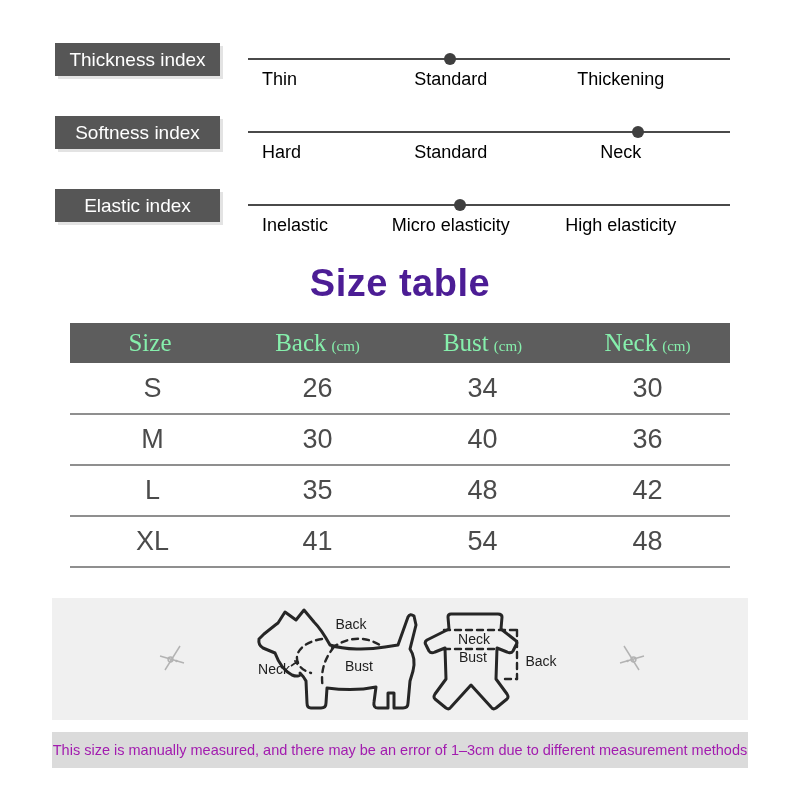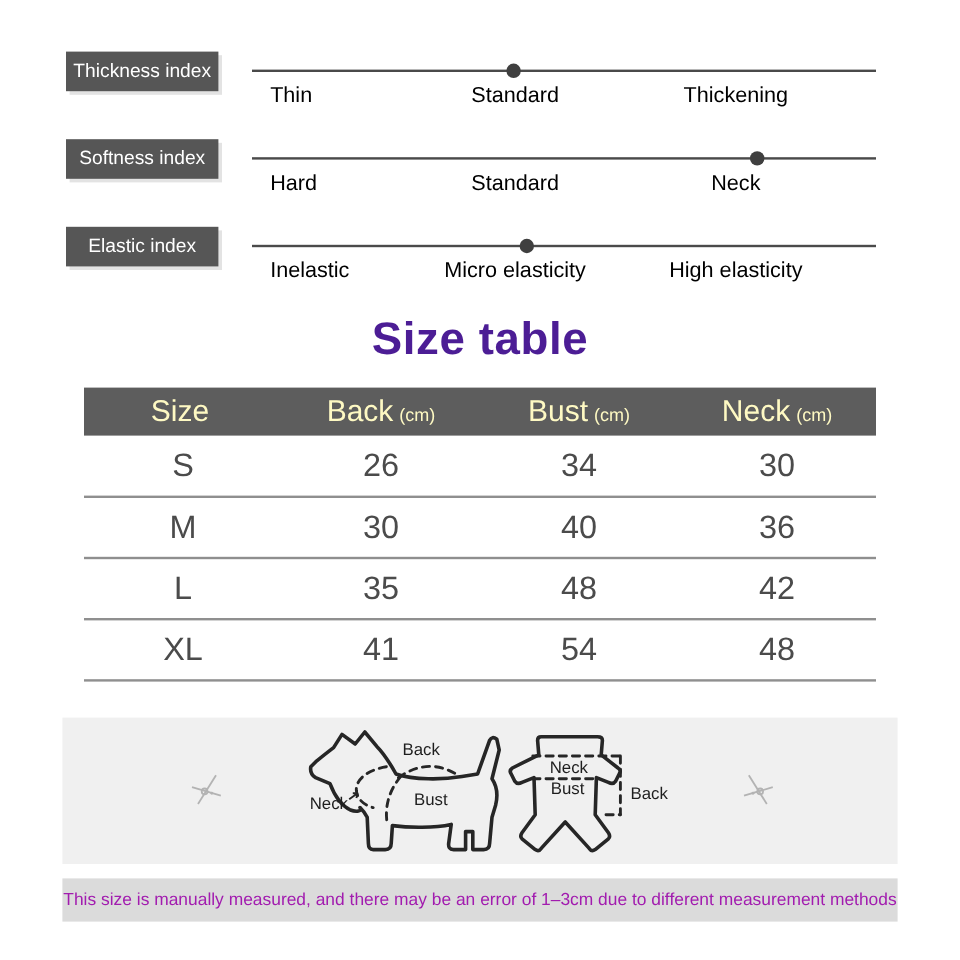--- a/index.html
+++ b/index.html
@@ -8,23 +8,23 @@
     width:800px; height:800px;
     background:#ffffff;
     font-family:"Liberation Sans", sans-serif;
     overflow:hidden;
   }
 
   
   .index-section { padding-top:43px; }
   .index-row { display:flex; margin:0 70px 40px 55px; height:33px; }
   .index-label-box {
-    flex:none; width:127px; height:33px;
+    flex:none; width:165px; height:33px;
     background:#565656; color:#ffffff;
-    font-size:16px; line-height:33px; text-align:center;
+    font-size:19px; line-height:33px; text-align:center;
     box-shadow:3px 3px 0 #e3e3e3;
   }
   .index-slider { flex:1; margin-left:28px; position:relative; }
   .slider-line { position:absolute; left:0; right:0; top:15px; height:2px; background:#4a4a4a; }
   .slider-dot {
     position:absolute; top:10px; width:12px; height:12px;
     border-radius:50%; background:#3f3f3f; transform:translateX(-50%);
   }
   .slider-options { position:absolute; left:0; right:16px; top:26px; height:22px; font-size:18px; color:#000000; }
   .opt { position:absolute; white-space:nowrap; }
@@ -32,22 +32,22 @@
   .opt-1 { left:43.5%; transform:translateX(-50%); }
   .opt-2 { left:80%; transform:translateX(-50%); }
 
   
   .size-title {
     text-align:center; margin-top:26px;
     font-size:38px; font-weight:bold; letter-spacing:0.5px; color:#4c1d95;
   }
   table.size-table { margin:18px auto 0; width:660px; border-collapse:collapse; table-layout:fixed; }
   .size-table thead th {
-    background:#5d5d5d; color:#fef9c3; height:40px;
-    font-size:25px; font-weight:normal; 
+    background:#5d5d5d; color:#86efac; height:40px;
+    font-size:25px; font-weight:normal; font-family:Liberation Serif, serif;
   }
   .size-table thead th .unit { font-size:15px; margin-left:5px; }
   .size-table tbody td {
     height:51px; text-align:center; vertical-align:middle;
     font-size:27px; color:#4b4b4b;
     border-bottom:2px solid #8f8f8f;
   }
 
   
   .diagram-panel { position:relative; margin:30px 52px 0; height:122px; background:#f0f0f0; }

